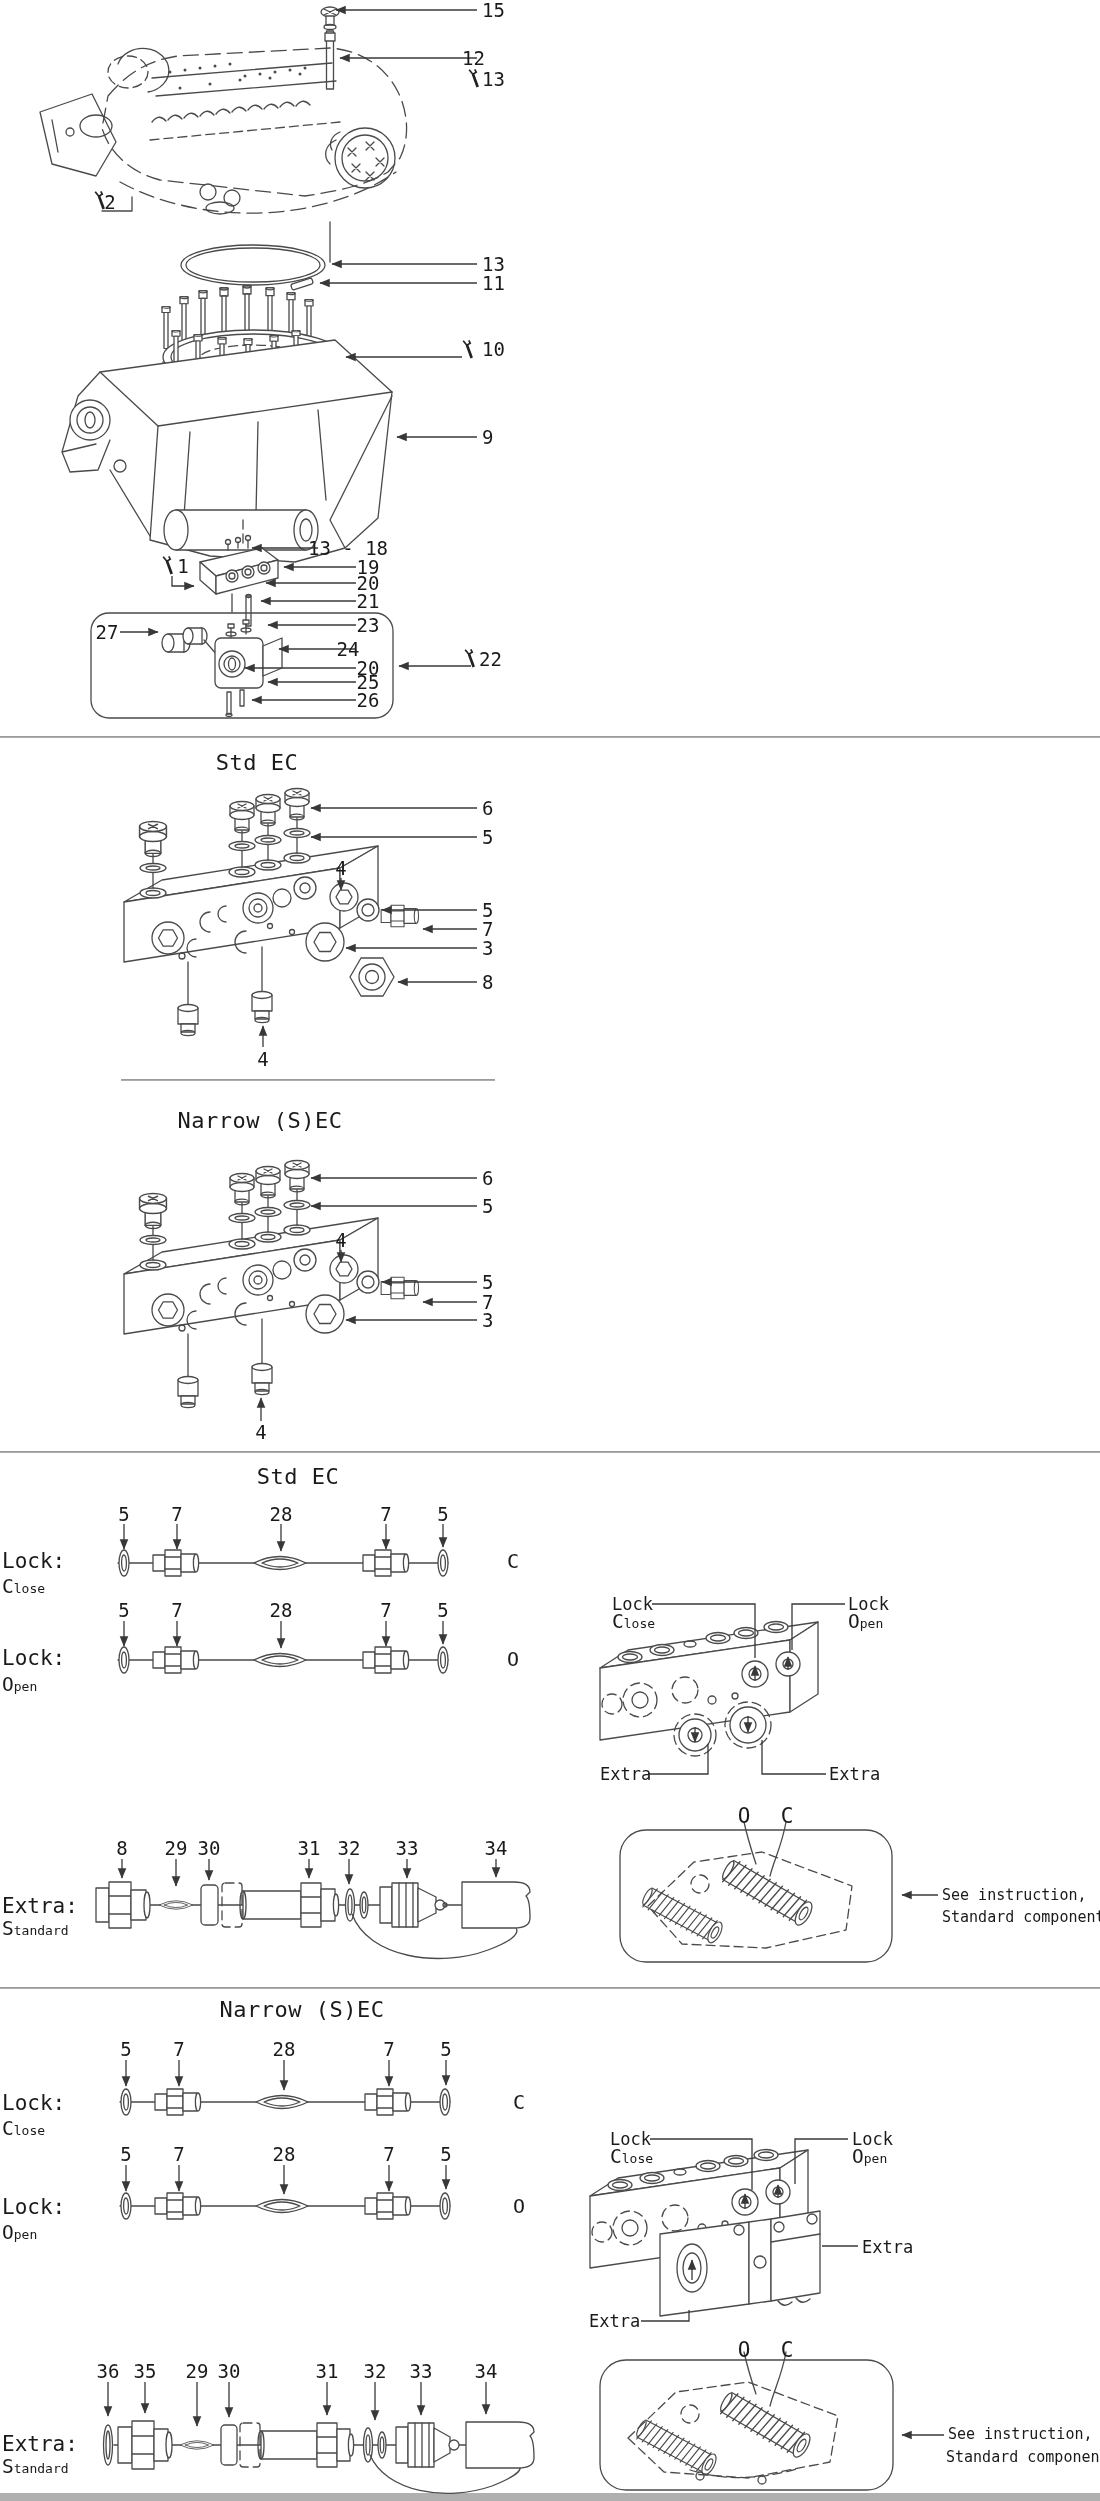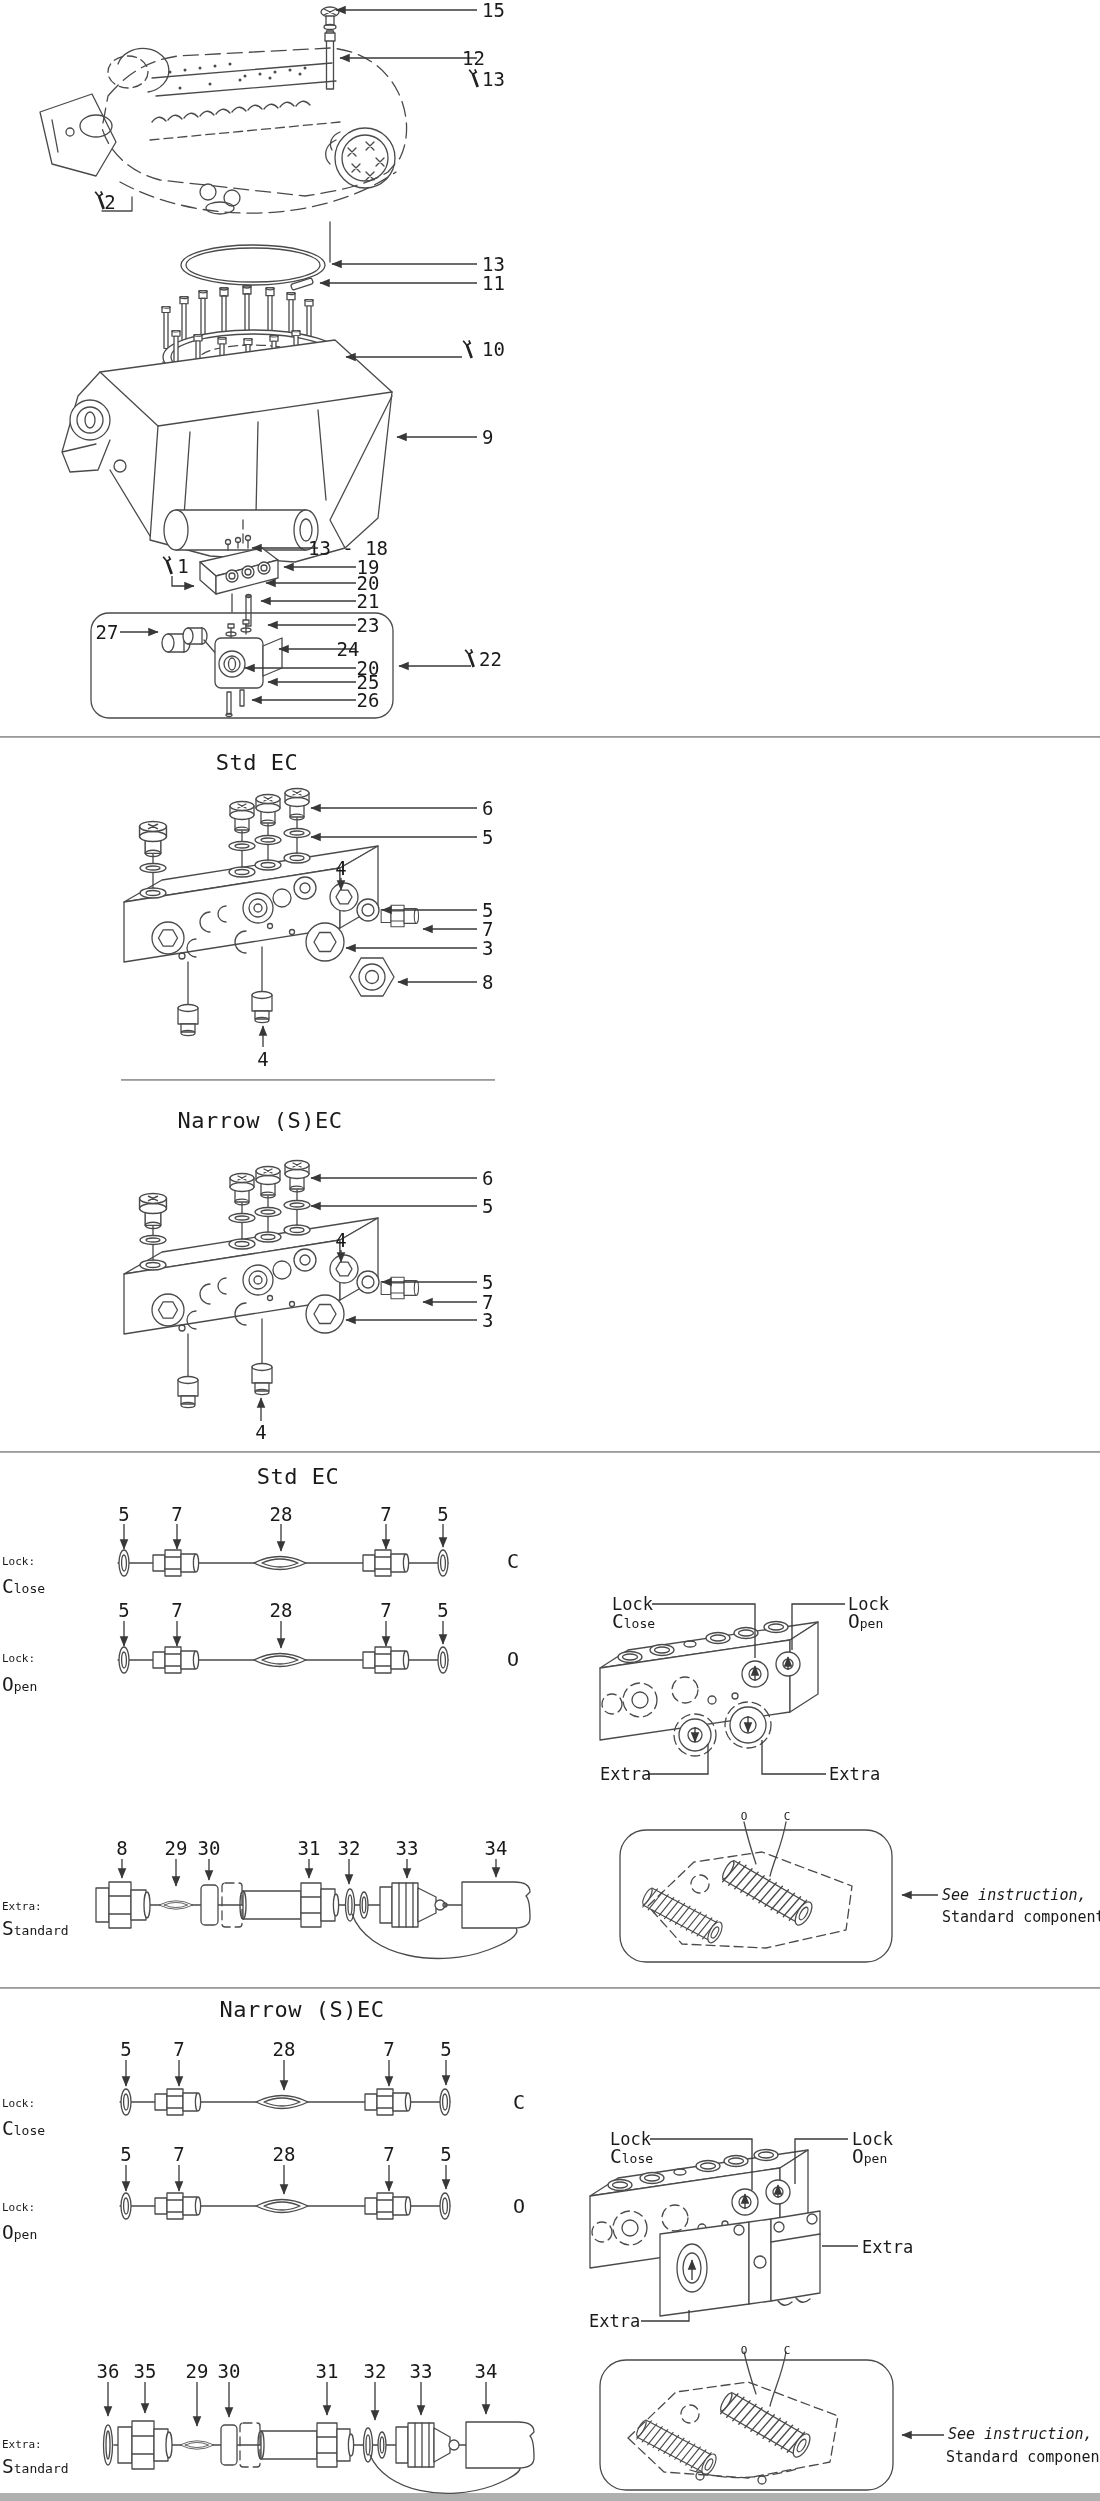--- a/index.html
+++ b/index.html
@@ -1,27 +1,27 @@
 <!DOCTYPE html>
 <html><head>
 <meta charset="utf-8">
 <style>
   html,body{margin:0;padding:0;background:#fff}
   .canvas{position:relative;width:1100px;height:2501px;background:#ffffff;overflow:hidden;
           font-family:"DejaVu Sans Mono","Liberation Mono",monospace;color:#1a1a1a}
   .lbl{position:absolute;transform:translate(-50%,-50%);font-size:19px;line-height:1;white-space:nowrap}
   .la{transform:translate(0,-50%)}
   .title{font-size:22px;letter-spacing:.5px}
-  .small{font-size:11px}
+  .small{font-size:21px}
   .mlbl{font-size:17px}
   .state{font-size:13px;display:inline-block}
   .state::first-letter{font-size:1.5em}
   .letter{font-size:20px}
   .note{font-size:15px}
-  .it{font-style:italic}
+  .it{}
   svg.art{position:absolute;left:0;top:0}
   .s{stroke:#4a4a4a;fill:none;stroke-width:1.3;stroke-linecap:round;stroke-linejoin:round}
   .sf{stroke:#4a4a4a;fill:#ffffff;stroke-width:1.3;stroke-linejoin:round}
   .dash{stroke-dasharray:9 5}
   .ldash{stroke-dasharray:15 7}
   .lead{stroke:#383838;fill:none;stroke-width:1.3}
   .dot{fill:#4a4a4a;stroke:none}
 </style>
 </head>
 <body>

